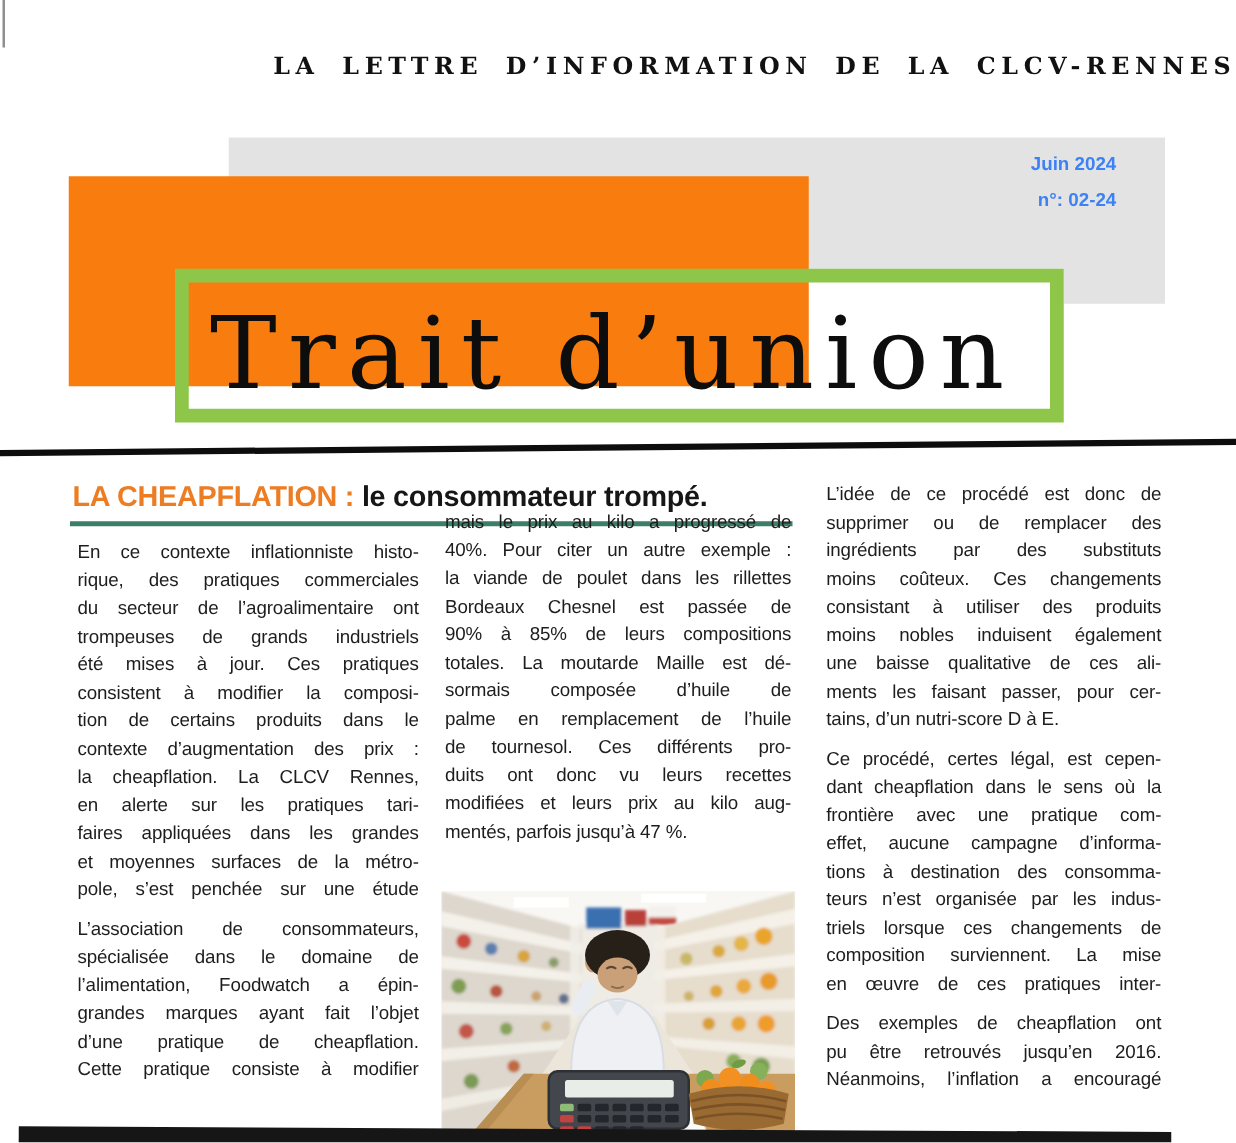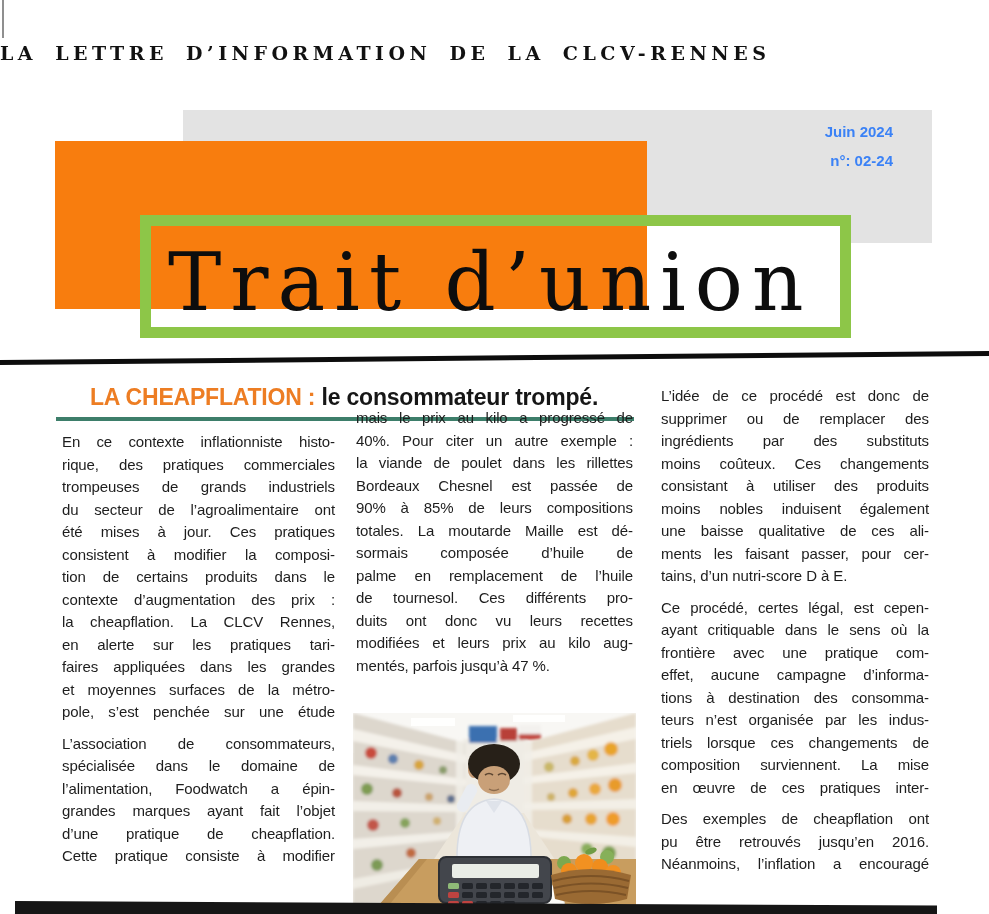--- a/index.html
+++ b/index.html
@@ -2,21 +2,21 @@
 <html><head>
 <meta charset="utf-8">
 <style>
   html,body{margin:0;padding:0;}
   body{width:989px;height:914px;background:#ffffff;overflow:hidden;
        font-family:"Liberation Sans",sans-serif;color:#1d1d1d;}
   .page{position:relative;width:989px;height:914px;background:#fff;overflow:hidden;}
 
   .edge-tick{position:absolute;left:2px;top:0;width:2px;height:38px;background:#8f8f8f;}
 
-  .masthead-line{position:absolute;left:0;top:42px;width:989px;text-align:left;
+  .masthead-line{position:absolute;left:0;top:42px;width:989px;text-align:right;
       font-family:"DejaVu Serif","Liberation Serif",serif;font-weight:bold;
       font-size:19px;letter-spacing:4.5px;word-spacing:7px;color:#111;}
 
   .gray-box{position:absolute;left:183px;top:110px;width:749px;height:133px;background:#e3e3e3;}
   .frame-fill{position:absolute;left:140px;top:215px;width:711px;height:123px;background:#ffffff;}
   .orange-box{position:absolute;left:55px;top:141px;width:592px;height:168px;background:#f87d0e;}
   .green-frame{position:absolute;left:140px;top:215px;width:711px;height:123px;
       border:11px solid #8dc648;box-sizing:border-box;background:transparent;}
 
   .issue-block{position:absolute;left:693px;top:122px;width:200px;text-align:right;
@@ -24,21 +24,21 @@
   .issue-block .row{margin-bottom:9px;}
 
   .main-title{position:absolute;left:168px;top:243px;width:700px;
       font-family:"DejaVu Serif","Liberation Serif",serif;font-weight:normal;
       font-size:80px;line-height:80px;letter-spacing:9px;color:#0d0d0d;white-space:nowrap;}
 
   .top-rule{position:absolute;left:-5px;top:360px;width:1004px;height:5px;background:#0d0d0d;
       transform:rotate(-0.52deg);transform-origin:left center;}
 
   .article-heading{position:absolute;left:58px;top:384px;width:600px;
-      font-size:23px;font-weight:bold;letter-spacing:-0.2px;white-space:nowrap;margin-left:32px;}
+      font-size:23px;font-weight:bold;letter-spacing:-0.2px;white-space:nowrap;}
   .article-heading .hl{color:#ed7d23;}
   .article-heading .rest{color:#161616;}
   .heading-rule{position:absolute;left:56px;top:417px;width:578px;height:4px;background:#3d7e6a;}
 
   .col{position:absolute;font-size:15px;line-height:22.5px;letter-spacing:-0.1px;color:#1d1d1d;}
   .col-1{left:62px;top:431px;width:273px;}
   .col-2{left:356px;top:407px;width:277px;}
   .col-3{left:661px;top:385px;width:268px;}
   .para{margin:0 0 9px 0;}
   .line{text-align:justify;text-align-last:justify;height:22.5px;overflow:visible;white-space:nowrap;}
@@ -75,22 +75,22 @@
 
   <div class="article-heading">
     <span class="hl">LA CHEAPFLATION :</span><span class="rest"> le consommateur trompé.</span>
   </div>
   <div class="heading-rule"></div>
 
   <div class="col col-1">
       <div class="para">
         <div class="line">En ce contexte inflationniste histo-</div>
         <div class="line">rique, des pratiques commerciales</div>
+        <div class="line">du secteur de l’agroalimentaire ont</div>
         <div class="line">trompeuses de grands industriels</div>
-        <div class="line">du secteur de l’agroalimentaire ont</div>
         <div class="line">été mises à jour. Ces pratiques</div>
         <div class="line">consistent à modifier la composi-</div>
         <div class="line">tion de certains produits dans le</div>
         <div class="line">contexte d’augmentation des prix :</div>
         <div class="line">la cheapflation. La CLCV Rennes,</div>
         <div class="line">en alerte sur les pratiques tari-</div>
         <div class="line">faires appliquées dans les grandes</div>
         <div class="line">et moyennes surfaces de la métro-</div>
         <div class="line">pole, s’est penchée sur une étude</div>
       </div>
@@ -126,21 +126,21 @@
         <div class="line">ingrédients par des substituts</div>
         <div class="line">moins coûteux. Ces changements</div>
         <div class="line">consistant à utiliser des produits</div>
         <div class="line">moins nobles induisent également</div>
         <div class="line">une baisse qualitative de ces ali-</div>
         <div class="line">ments les faisant passer, pour cer-</div>
         <div class="line last">tains, d’un nutri-score D à E.</div>
       </div>
       <div class="para">
         <div class="line">Ce procédé, certes légal, est cepen-</div>
-        <div class="line">ayant critiquable dans le sens où la</div>
+        <div class="line">dant cheapflation dans le sens où la</div>
         <div class="line">frontière avec une pratique com-</div>
         <div class="line">effet, aucune campagne d’informa-</div>
         <div class="line">tions à destination des consomma-</div>
         <div class="line">teurs n’est organisée par les indus-</div>
         <div class="line">triels lorsque ces changements de</div>
         <div class="line">composition surviennent. La mise</div>
         <div class="line">en œuvre de ces pratiques inter-</div>
       </div>
       <div class="para">
         <div class="line">Des exemples de cheapflation ont</div>

